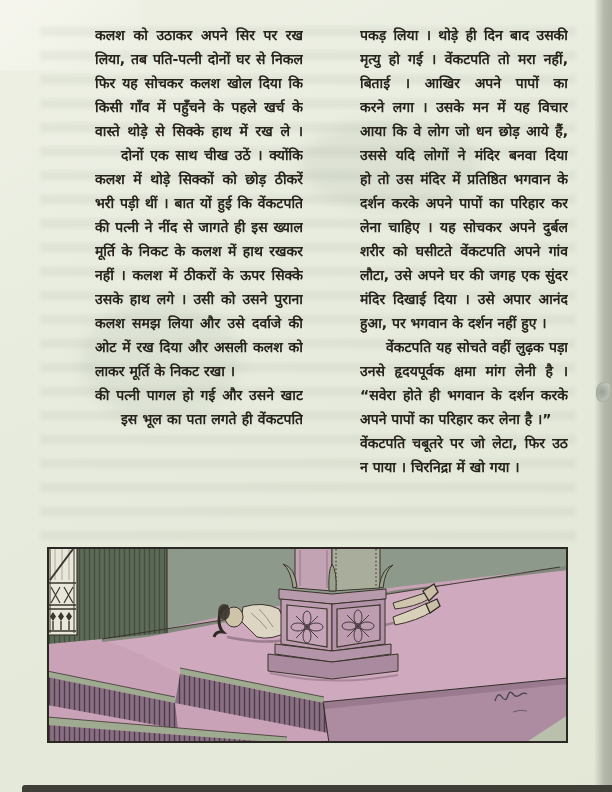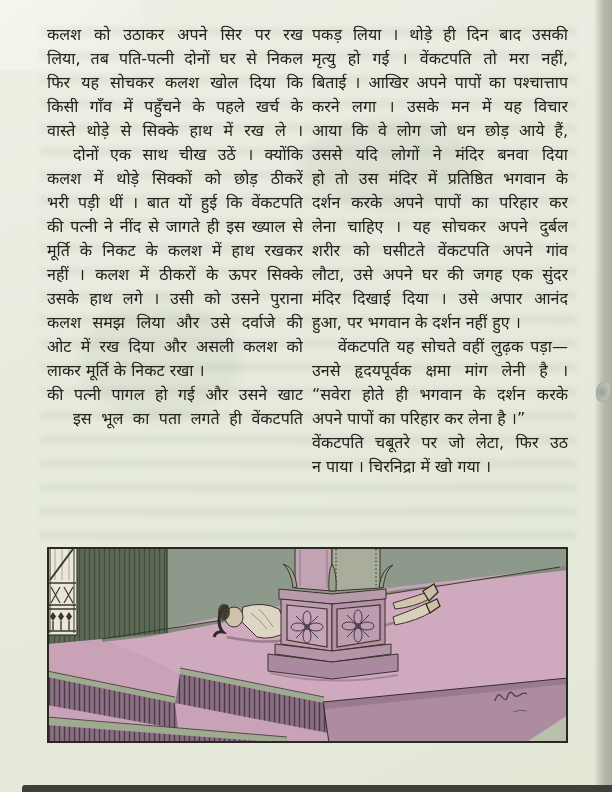--- a/index.html
+++ b/index.html
@@ -13,22 +13,22 @@
     background:linear-gradient(135deg,rgba(246,246,238,.95),rgba(246,246,238,0));}
   .bleed{position:absolute;left:40px;top:20px;width:536px;height:520px;
     background:repeating-linear-gradient(0deg,rgba(138,150,128,.10) 0 9px,rgba(0,0,0,0) 9px 24px);
     filter:blur(2px);}
   .smudge{position:absolute;border-radius:50%;filter:blur(7px);}
   .s1{left:300px;top:120px;width:180px;height:90px;background:rgba(150,162,140,.14);}
   .s2{left:80px;top:300px;width:160px;height:120px;background:rgba(150,162,140,.12);}
   .textwrap{position:absolute;left:47px;top:23px;width:521px;display:flex;gap:9px;}
   .col{width:256px;color:var(--ink,#26221c);}
   .line{
-    height:24px;line-height:24px;font-size:16px;font-weight:400;overflow:hidden;
-    text-align:justify;text-align-last:justify;
+    height:24px;line-height:24px;font-size:14px;font-weight:700;overflow:hidden;
+    text-align:justify;text-align-last:justify;margin-left:48px;
   }
   .line.end{text-align-last:left;}
   .line.ind{text-indent:26px;}
   .illus{position:absolute;left:47px;top:547px;width:521px;height:196px;}
   .edge-right{position:absolute;top:0;right:0;width:18px;height:792px;
     background:linear-gradient(to right,rgba(177,182,169,0),#b4b9ac 55%,#a9aea1);}
   .edge-bottom{position:absolute;left:22px;bottom:0;width:590px;height:7px;
     background:var(--scan-edge,#403f37);border-radius:3px 0 0 0;}
   .tear{position:absolute;right:1px;top:382px;width:15px;height:20px;
     background:radial-gradient(ellipse at 40% 50%,#99a095,#c2c6ba 70%);

